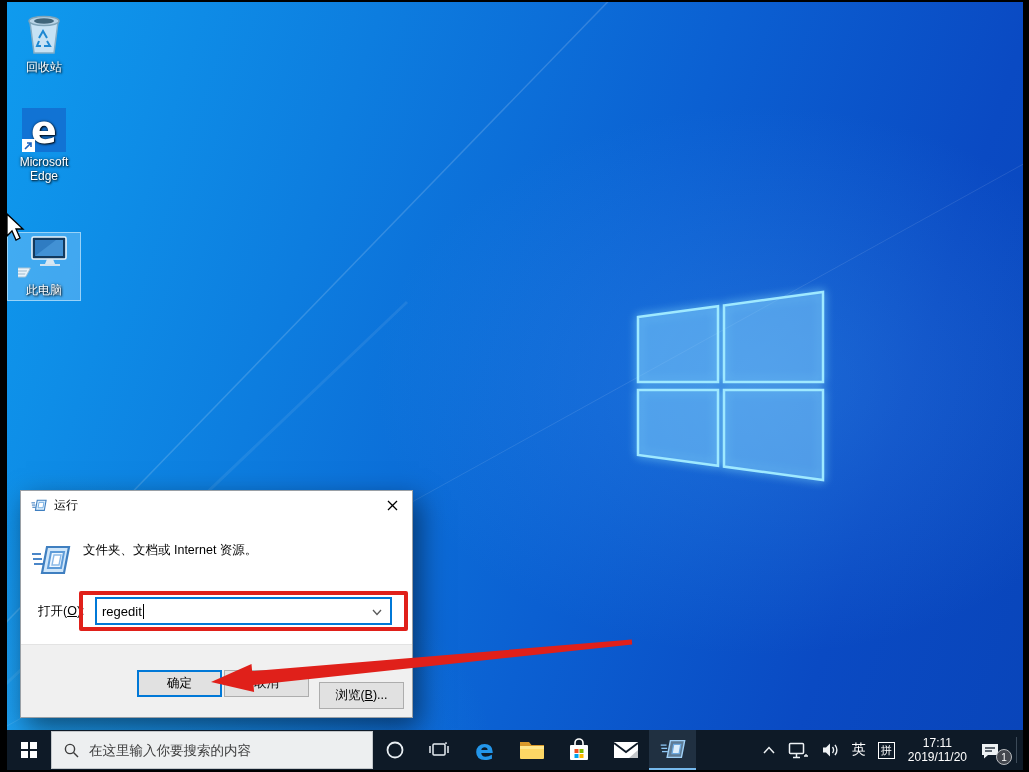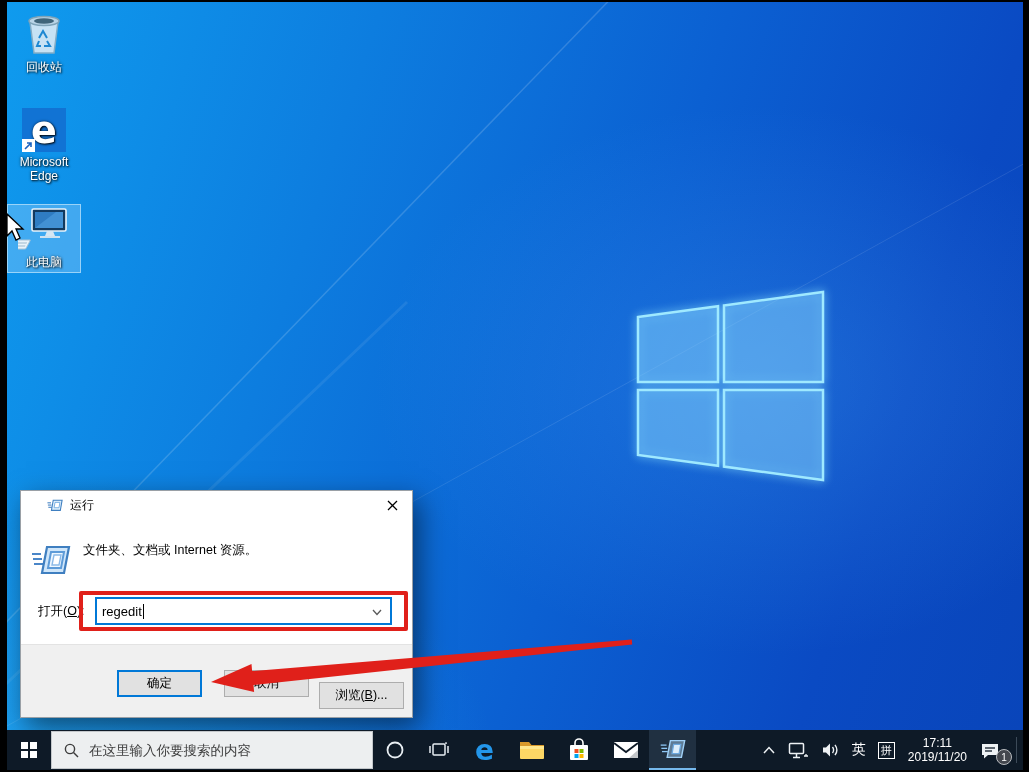--- a/index.html
+++ b/index.html
@@ -14,52 +14,52 @@
       radial-gradient(900px 500px at -5% 105%, rgba(47,183,250,0.55), rgba(47,183,250,0) 60%),
       radial-gradient(700px 500px at 74% 52%, rgba(70,160,245,0.30), rgba(70,160,245,0) 55%),
       linear-gradient(108deg, #0f9bee 0%, #0d7ddf 30%, #0b60d2 58%, #0a4ac3 82%, #0945ba 100%);
   }
   .rays { position:absolute; inset:0; }
 
   
   .icon-cell { position:absolute; left:0; width:74px; text-align:center; color:#fff;
     font-size:12px; text-shadow:1px 1px 2px rgba(0,0,0,.9), 0 0 3px rgba(0,0,0,.6); }
   .icon-cell .glyph { display:flex; justify-content:center; align-items:flex-end; height:50px; margin-bottom:3px; }
-  .icon-cell.selected { background:rgba(160,215,255,0.35); border:1px solid rgba(225,245,255,0.55); }
+  .icon-cell.selected { background:rgba(160,215,255,0.35); border:1px solid rgba(225,245,255,0.55);margin-top:28px; }
   .edge-tile { width:44px; height:44px; background:#1173d4; display:flex; align-items:center;
     justify-content:center; position:relative; }
   .edge-tile .e { color:#fff; font-size:38px; font-weight:bold; line-height:40px; font-family:"DejaVu Sans",sans-serif; }
   .shortcut-badge { position:absolute; left:0; bottom:0; width:13px; height:13px; background:#fff;
     display:flex; align-items:center; justify-content:center; }
 
   
   .dialog { position:absolute; left:13px; top:488px; width:393px; height:228px; background:#fff;
     border:1px solid #9aa0a6; box-shadow:6px 10px 26px rgba(0,0,0,.5); font-size:12.5px; color:#000; }
-  .dialog-titlebar { height:28px; display:flex; align-items:center; padding-left:26px; background:#fff; }
+  .dialog-titlebar { height:28px; display:flex; align-items:center; padding-left:10px; background:#fff; }
   .dialog-title { margin-left:7px; font-size:12px; }
   .dialog-close { position:absolute; right:4px; top:2px; width:32px; height:24px; display:flex;
     align-items:center; justify-content:center; background:transparent; border:none; cursor:pointer; }
   .dialog-body { position:relative; height:127px; background:#fff; }
   .dlg-icon { position:absolute; left:10px; top:24px; }
   .dlg-message { position:absolute; left:62px; top:22px; line-height:18px; width:320px; }
   .open-label { position:absolute; left:17px; top:84px; }
   .key-underline { text-decoration:underline; }
   .red-box { position:absolute; left:58px; top:72px; width:329px; height:40px;
     border:4px solid #e0201a; border-radius:2px; display:flex; align-items:center; padding:12px; }
   .run-input { flex:1; height:28px; border:2px solid #0078d7; background:#fff; display:flex;
     align-items:center; padding-left:5px; font-size:13px; position:relative; }
   .caret { display:inline-block; width:1px; height:15px; background:#000; margin-left:1px; }
   .combo-chevron { position:absolute; right:7px; top:7px; }
   .dialog-footer { position:absolute; left:0; right:0; bottom:0; height:73px; background:#f0f0f0;
     border-top:1px solid #e3e3e3; }
   .btn { position:absolute; top:25px; width:85px; height:27px; background:#e1e1e1;
     border:1px solid #adadad; font-size:12.5px; color:#000; cursor:pointer;
     font-family:"Liberation Sans","DejaVu Sans",sans-serif; }
   .btn.default { border:2px solid #0078d7; }
-  .btn-ok { left:96px; } .btn-cancel { left:203px; } .btn-browse { left:298px;margin-top:12px; }
+  .btn-ok { left:116px; } .btn-cancel { left:203px; } .btn-browse { left:298px;margin-top:12px; }
 
   
   .annotation-layer { position:absolute; inset:0; pointer-events:none; }
 
   
   .taskbar { position:absolute; left:0; top:728px; width:1016px; height:40px; background:#0e1a27;
     display:flex; align-items:stretch; color:#fff; }
   .tb-btn { width:44px; display:flex; align-items:center; justify-content:center; cursor:pointer; }
   .tb-btn.app { width:47px; }
   .tb-btn.active { background:#203041; border-bottom:2px solid #76b9ed; }

